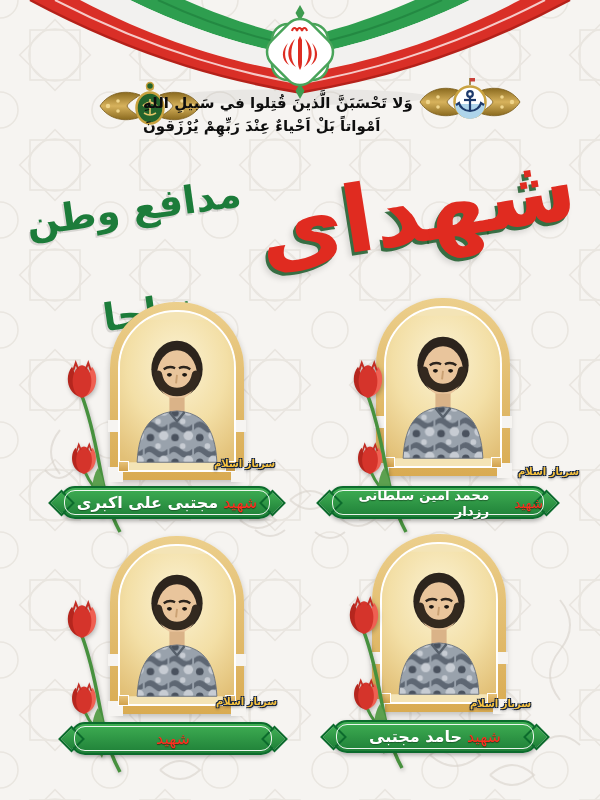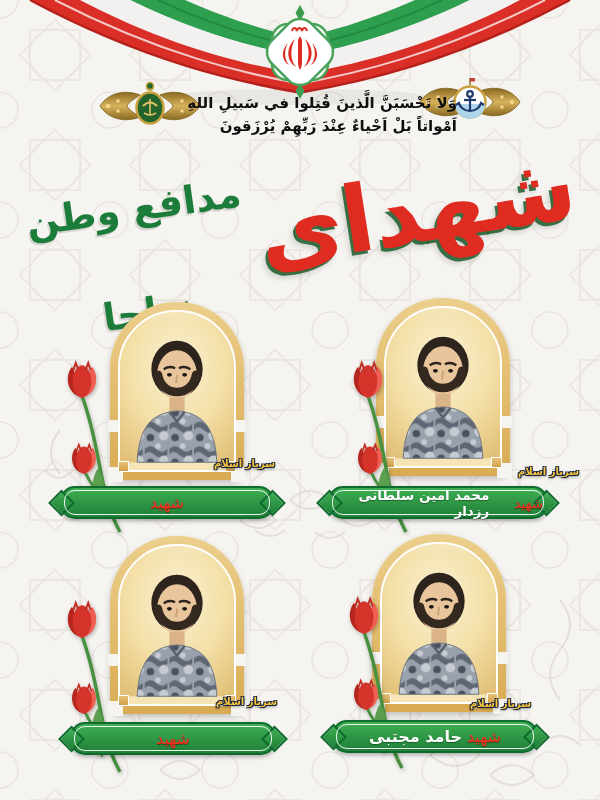--- a/index.html
+++ b/index.html
@@ -1,21 +1,21 @@
 <!DOCTYPE html>
 <html lang="fa"><head>
 <meta charset="utf-8">
 <style>
   html,body{margin:0;padding:0;}
   body{width:600px;height:800px;font-family:"DejaVu Sans",sans-serif;}
   .poster{position:relative;width:600px;height:800px;overflow:hidden;background:#f6f4f1;}
   .layer{position:absolute;left:0;top:0;}
 
   
-  .verse{position:absolute;left:143px;top:92px;width:314px;text-align:right;direction:rtl;
+  .verse{position:absolute;left:143px;top:92px;width:314px;text-align:left;direction:rtl;
          font-weight:bold;font-size:15px;line-height:1.55;color:#0e0e0e;}
   .title-red{position:absolute;left:248px;top:136px;width:338px;height:150px;text-align:center;
          direction:rtl;font-weight:bold;font-size:92px;line-height:150px;color:#e02b20;
          transform:rotate(-9deg);text-shadow:-3px 3px 0 rgba(27,92,42,.85),-5px 5px 6px rgba(0,0,0,.15);}
   .title-green{position:absolute;left:0px;top:156px;width:268px;height:110px;text-align:center;
          direction:rtl;font-weight:bold;font-size:38px;line-height:105px;color:#1c7c3a;
          transform:rotate(-8deg);text-shadow:-2px 2px 0 rgba(0,0,0,.12);}
 
   
   .card{position:absolute;width:266px;height:232px;}
@@ -228,20 +228,21 @@
       <path d="M62,190 C40,150 44,108 24,54" stroke="#47913e" stroke-width="3.5" fill="none"></path>
       <path d="M52,162 C40,152 32,142 26,128" stroke="#47913e" stroke-width="3" fill="none"></path>
       <path d="M44,176 C32,158 32,138 40,126 C48,140 50,162 44,176 Z" fill="#5ca04f"></path>
       <use href="#tulip-head" transform="translate(24,56) scale(1.25)"></use>
       <use href="#tulip-head" transform="translate(26,132) scale(1.05)"></use>
     </svg>
     <div class="rank">سرباز اسلام</div>
     <div class="banner">
       <div class="banner-in">
         <span class="shahid">شهید</span>
+        <span class="mname">مجتبی علی اکبری</span>
       </div>
     </div>
   </div>
 
   <div class="card card1">
     <div class="frame">
       <div class="frame-inner">
         <svg viewBox="0 0 120 150">
             <use href="#portrait-art"></use>
           </svg>

